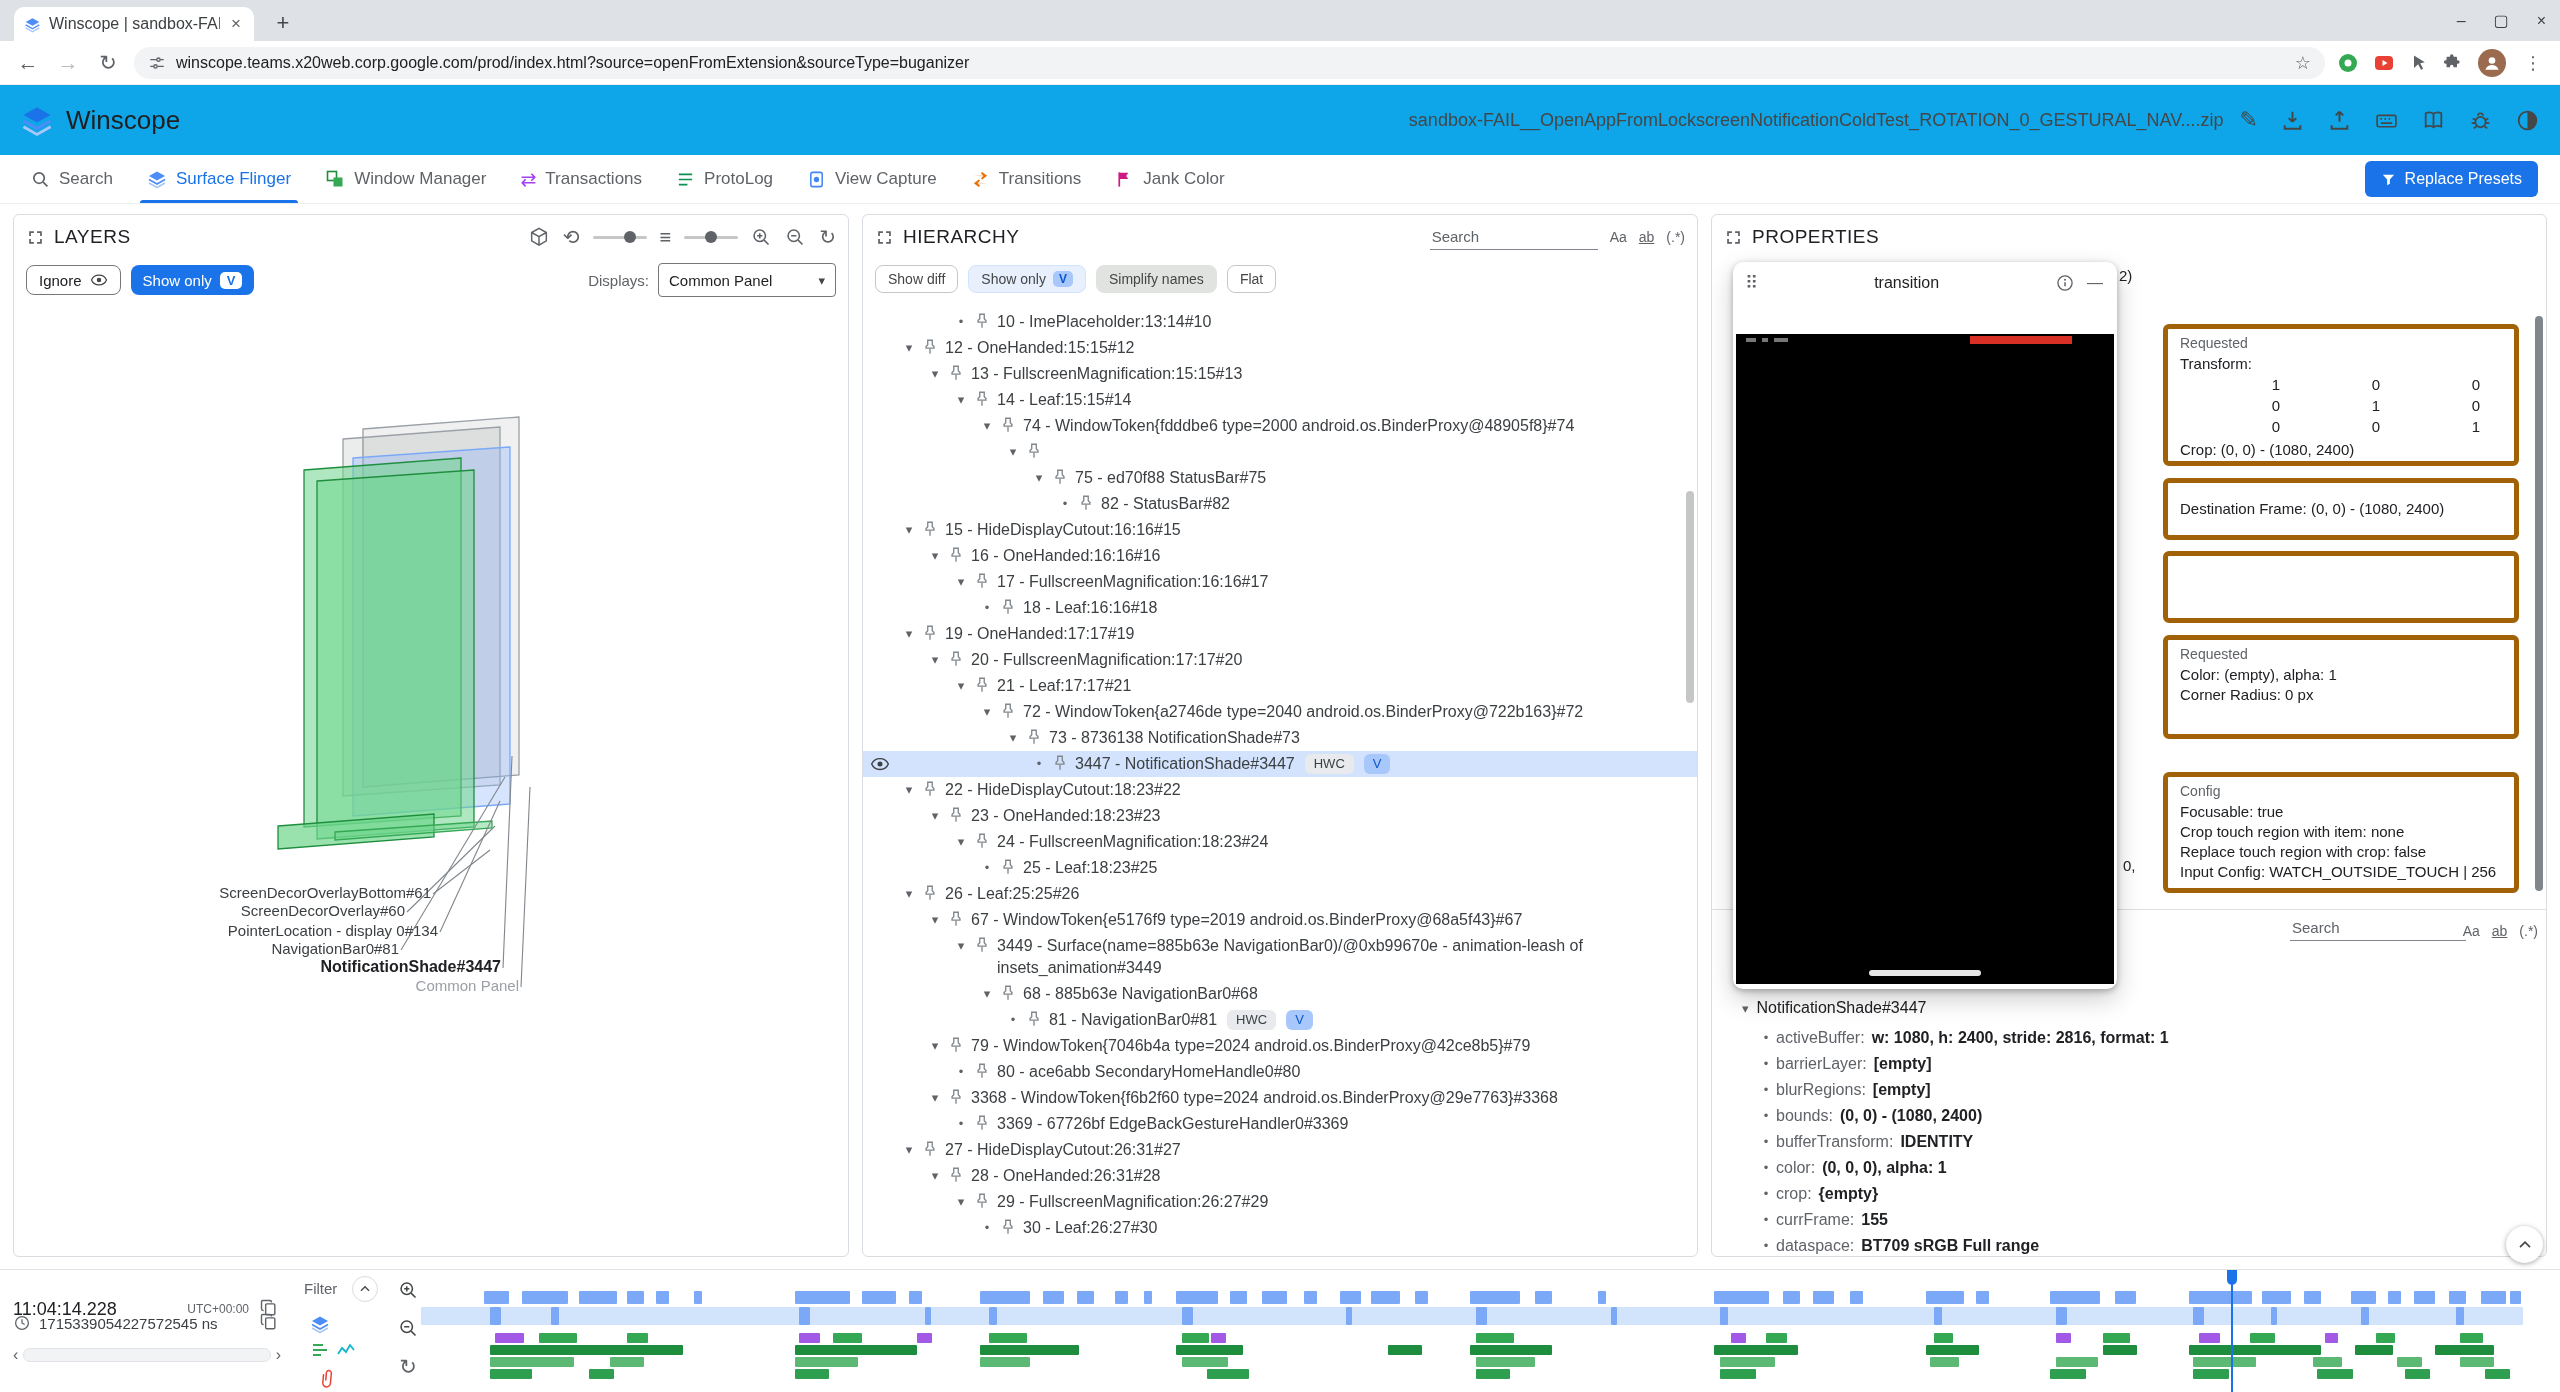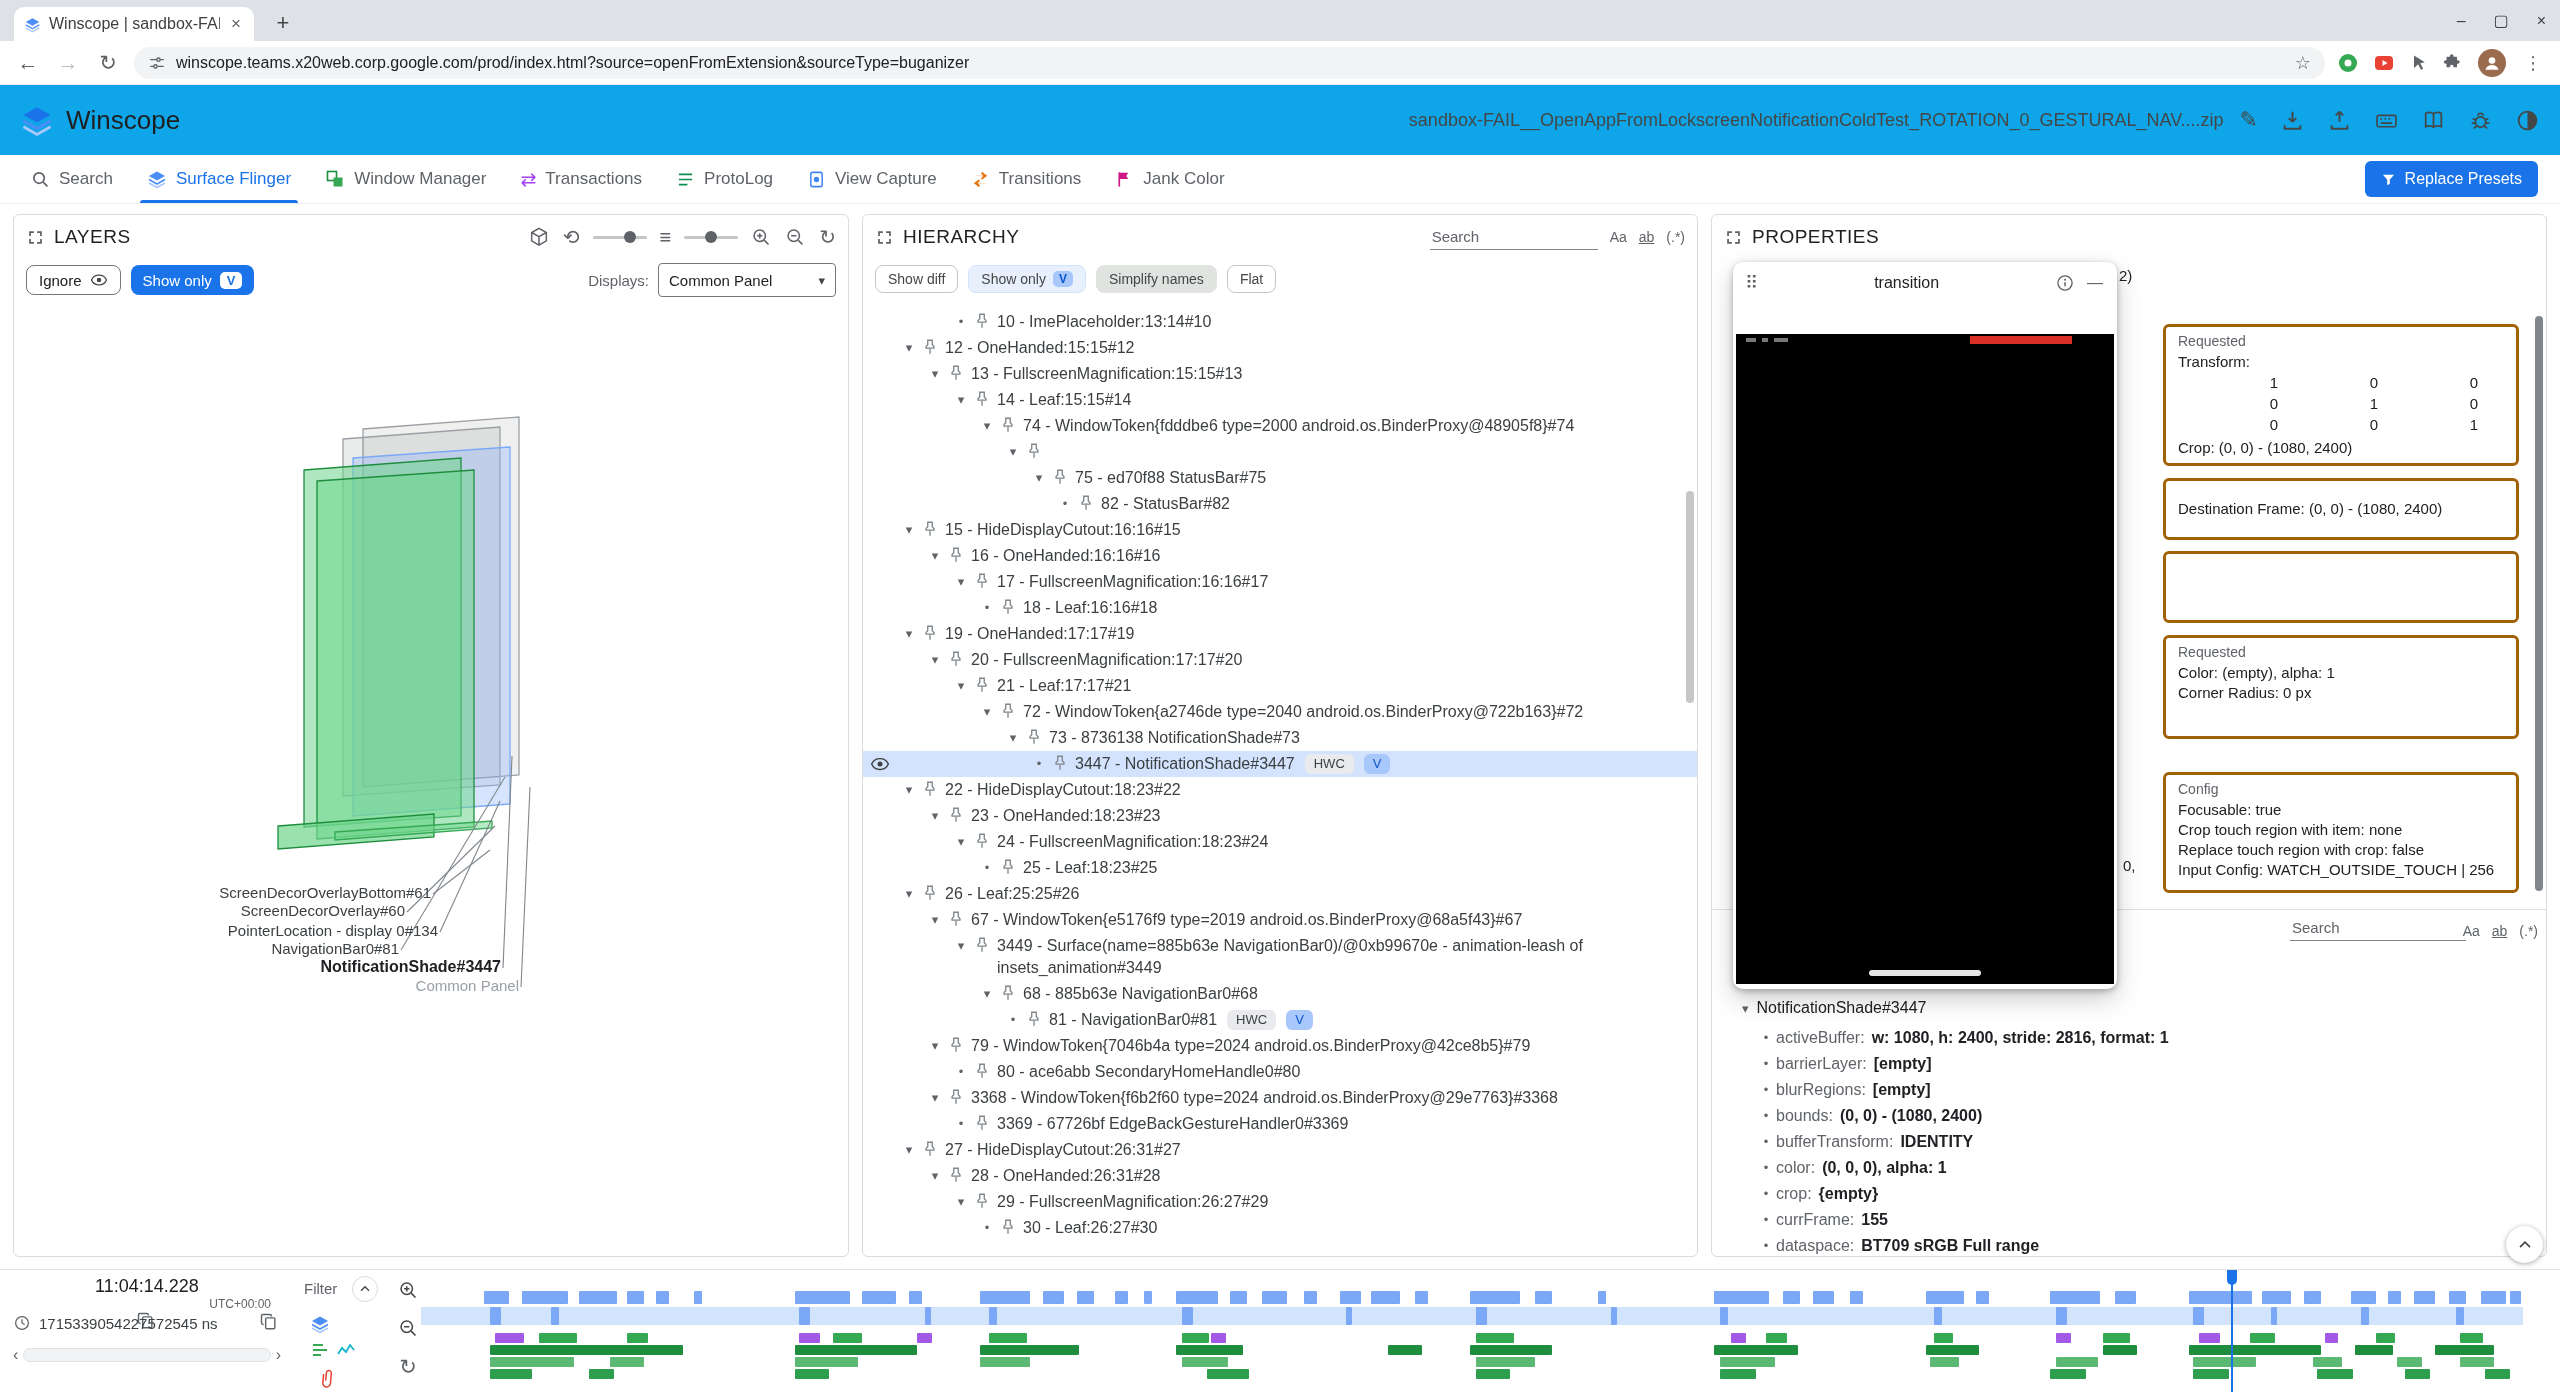--- a/index.html
+++ b/index.html
@@ -79,21 +79,21 @@
 .pinw{width:20px;height:20px;flex:none;color:#80868b;margin:1px 4px 0 0;}
 .pinw svg{width:18px;height:18px;}
 .txt{min-width:0;}
 .chip{display:inline-block;background:#e8eaed;color:#3c4043;border-radius:6px;padding:0 9px;font-size:13px;line-height:20px;margin-left:10px;vertical-align:1px;}
 .chip.v{background:#a8c7fa;color:#0b57d0;}
 .eye{position:absolute;left:7px;top:3px;width:20px;height:20px;color:#3c4043;}
 .eye svg{width:20px;height:20px;}
 .vscroll{position:absolute;right:3px;width:8px;border-radius:4px;background:#c4c7c5;}
 
 
-.pcard{position:absolute;left:451px;width:356px;border:3px solid #a16207;border-radius:6px;padding:6px 12px;font-size:15px;color:#202124;background:#fff;}
+.pcard{position:absolute;left:451px;width:356px;border:5px solid #a16207;border-radius:6px;padding:6px 12px;font-size:15px;color:#202124;background:#fff;}
 .pcard-label{font-size:14px;color:#5f6368;margin-bottom:3px;}
 .pline{line-height:20px;}
 .mrow{display:flex;}
 .mcell{width:100px;text-align:right;line-height:21px;}
 .clip-frag{position:absolute;font-size:15px;color:#202124;}
 .prop-divider{position:absolute;left:0;right:0;top:694px;border-top:1px solid #e0e0e0;}
 .prop-search{position:absolute;left:578px;top:700px;width:176px;}
 .prop-sicons{position:absolute;right:8px;top:708px;display:flex;gap:12px;}
 .prop-node{position:absolute;left:30px;top:784px;font-size:16px;color:#202124;display:flex;gap:8px;align-items:baseline;}
 .prop-node .arr{color:#5f6368;font-size:13px;}
@@ -925,21 +925,21 @@
           <span class="tdot" style="left:38px;width:14px;"></span>
           <span class="tred"></span>
         </div>
         <div class="tpill"></div>
       </div>
     </div>
   </section>
 </main>
 
 <div class="timeline">
-  <div class="tl-row" style="top:6px;flex-direction:column;">
+  <div class="tl-row" style="top:28px;">
     <span class="tl-time">11:04:14.228</span>
     <span class="tl-tz">UTC+00:00</span>
     <span class="copyb"><svg class="ic" width="20" height="20">
           <use href="#i-copy"></use>
         </svg></span>
   </div>
   <div class="tl-row" style="top:42px;">
     <svg class="ic" width="18" height="18" color="#5f6368">
         <use href="#i-clock"></use>
       </svg>

